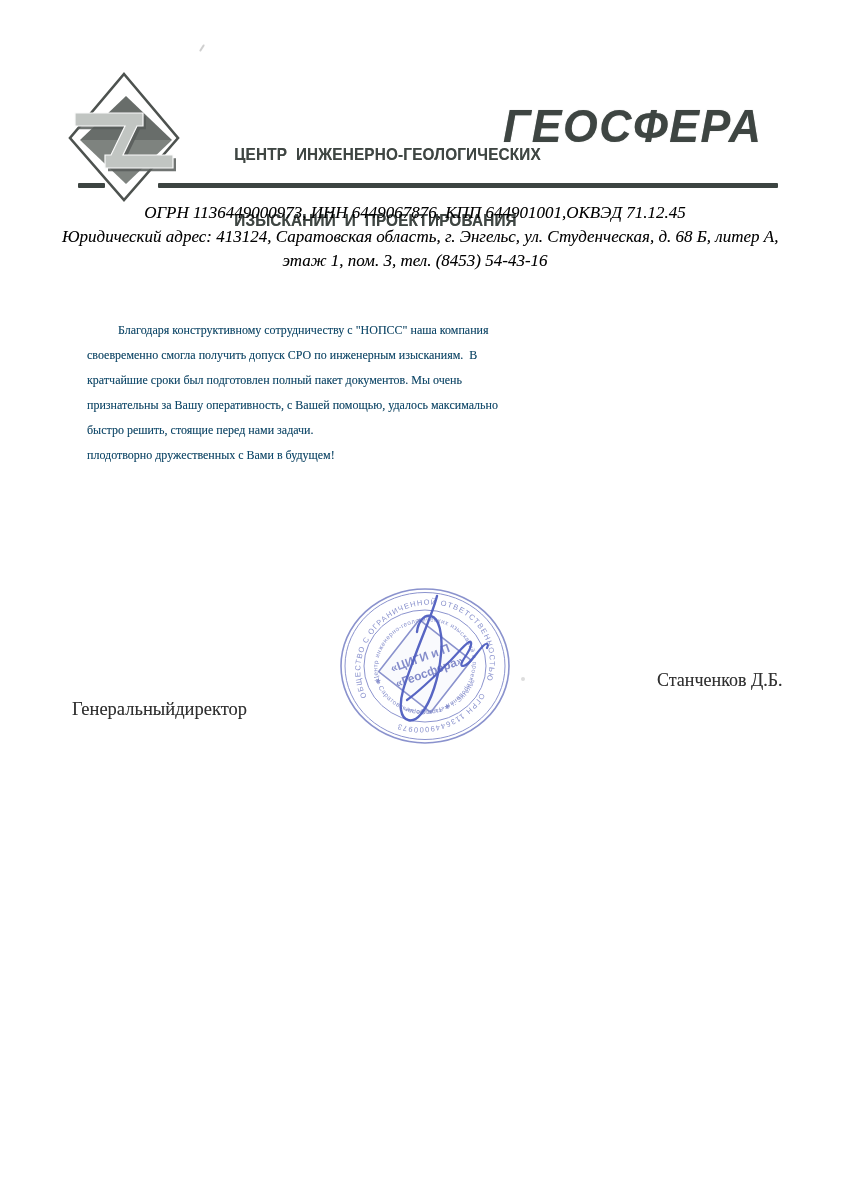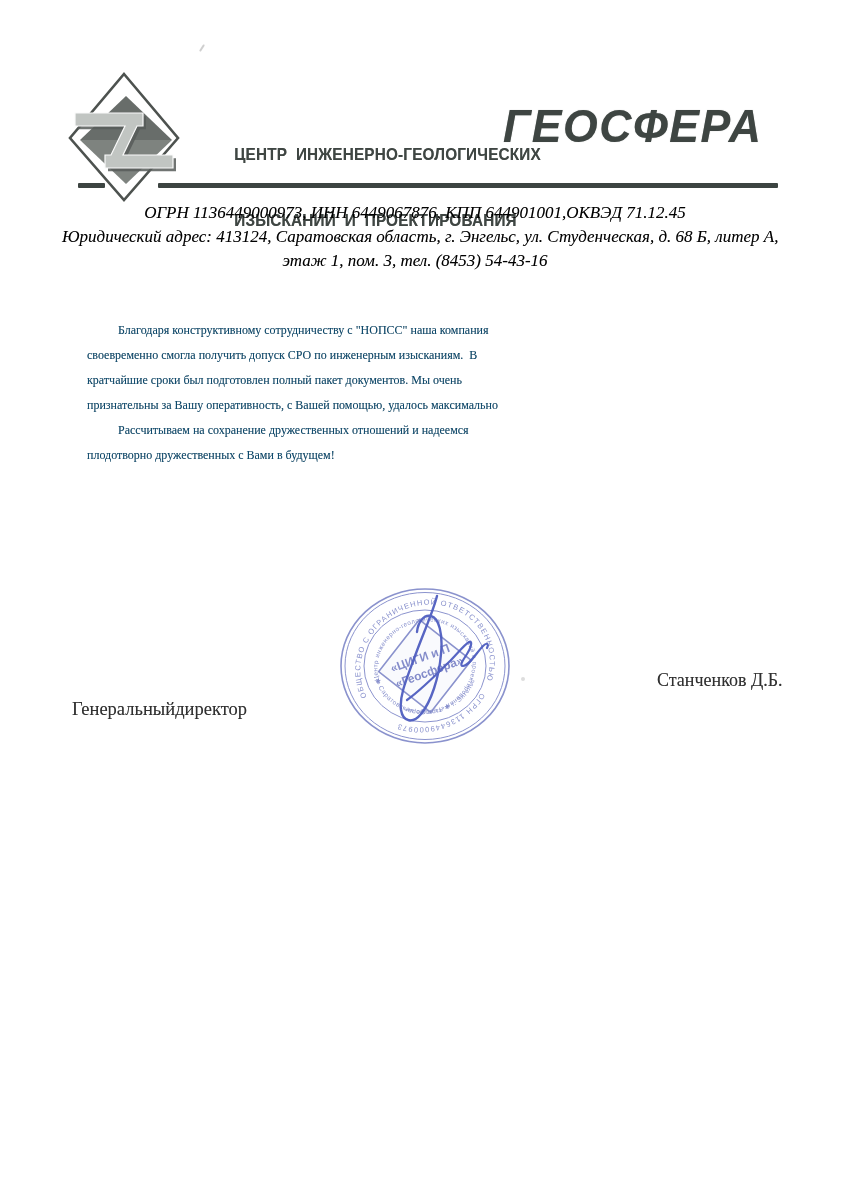--- a/index.html
+++ b/index.html
@@ -92,21 +92,21 @@
     <div>ОГРН 1136449000973, ИНН 6449067876, КПП 644901001,ОКВЭД 71.12.45</div>
     <div>Юридический адрес: 413124, Саратовская область, г. Энгельс, ул. Студенческая, д. 68 Б, литер А,</div>
     <div>этаж 1, пом. 3, тел. (8453) 54-43-16</div>
   </div>
 
   <div class="body-text">
     <div class="bline indent">Благодаря конструктивному сотрудничеству с "НОПСС" наша компания</div>
     <div class="bline">своевременно смогла получить допуск СРО по инженерным изысканиям.  В</div>
     <div class="bline">кратчайшие сроки был подготовлен полный пакет документов. Мы очень</div>
     <div class="bline">признательны за Вашу оперативность, с Вашей помощью, удалось максимально</div>
-    <div class="bline indent">Рассчитываем на сохранение дружественных отношений и надеемся</div>
+    <div class="bline">быстро решить, стоящие перед нами задачи.</div>
     <div class="bline">плодотворно дружественных с Вами в будущем!</div>
   </div>
 
   <div class="signoff-left">
     <div>Генеральныйдиректор</div>
   </div>
   <div class="signoff-name">Станченков Д.Б.</div>
 
   <svg id="stamp-svg" viewBox="0 0 176 168" xmlns="http://www.w3.org/2000/svg">
     <g fill="none" stroke="#7e87c8" opacity="0.9">

